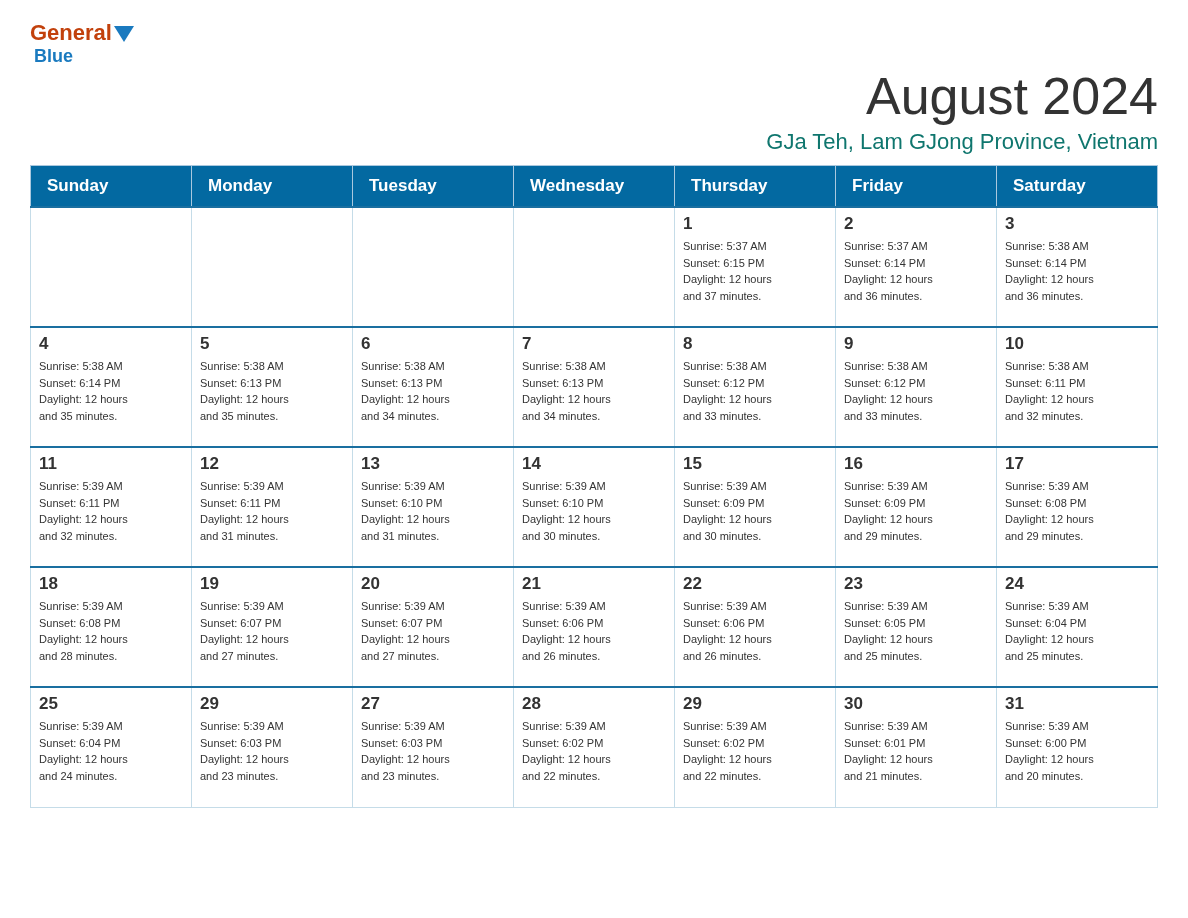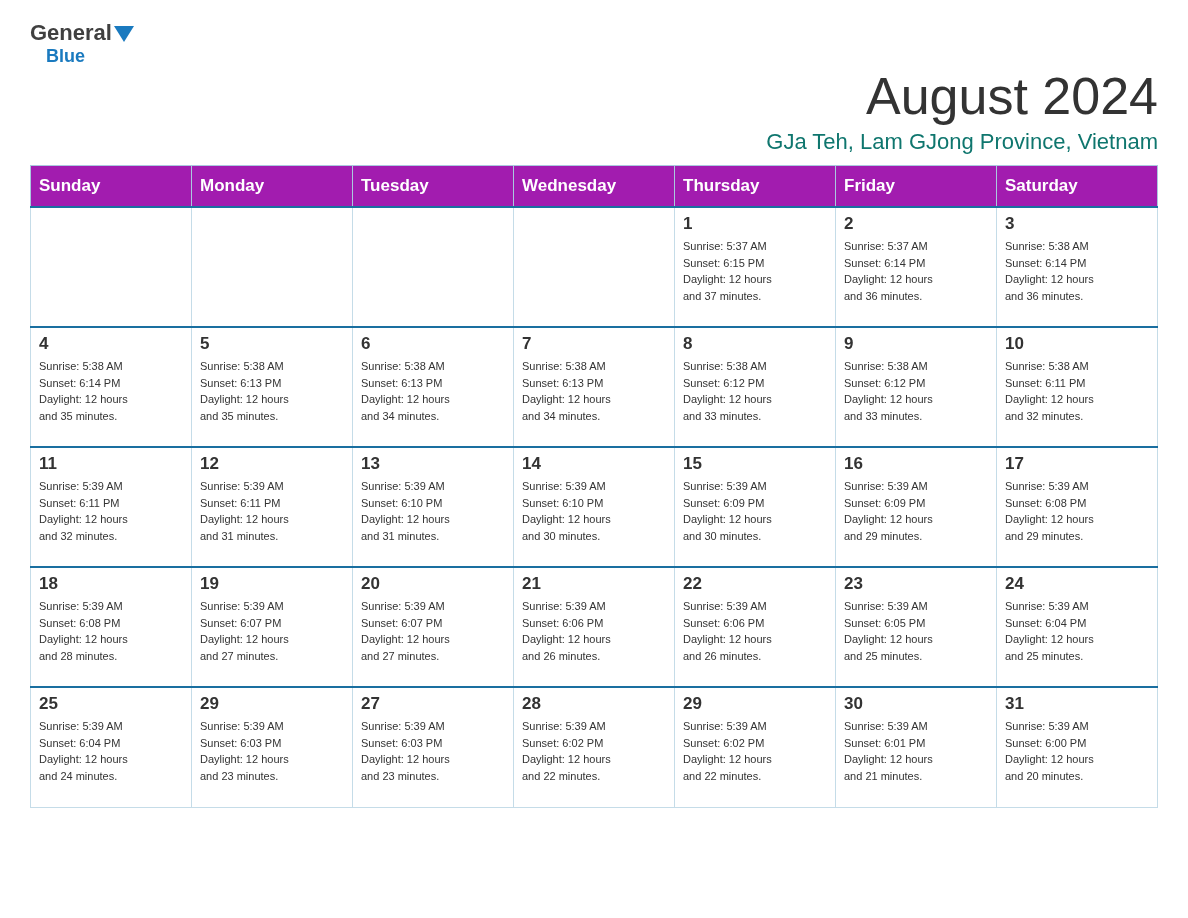--- a/index.html
+++ b/index.html
@@ -22,35 +22,35 @@
       flex-direction: column;
       align-items: flex-start;
     }
     .logo-text {
       display: flex;
       align-items: center;
       font-size: 22px;
       font-weight: bold;
       color: #333;
     }
-    .logo-general { color: #404040; }
+    .logo-general { color: #c2410c; }
     .logo-triangle {
       width: 0;
       height: 0;
       border-left: 10px solid transparent;
       border-right: 10px solid transparent;
       border-top: 16px solid #1a7abf;
       margin-left: 2px;
       margin-top: 2px;
     }
     .logo-sub {
       font-size: 18px;
       color: #1a7abf;
       font-weight: bold;
-      margin-left: 16px;
+      margin-left: 4px;
     }
     .title-block {
       text-align: right;
       margin-top: 48px;
     }
     .title-block h1 {
       font-size: 52px;
       font-weight: normal;
       color: #333;
       line-height: 1.1;
@@ -60,25 +60,25 @@
       font-weight: normal;
       color: #0f766e;
       margin-top: 4px;
     }
     .calendar {
       width: 100%;
       border-collapse: collapse;
       margin-top: 10px;
     }
     .calendar thead tr th {
-      background-color: #a21caf;
+      background-color: #0369a1;
       color: #fff;
       font-size: 17px;
       font-weight: bold;
-      padding: 10px 8px;
+      padding: 10px 16px;
       border: 1px solid #aac8de;
       text-align: left;
       width: calc(100% / 7);
     }
     .calendar tbody tr td {
       border: 1px solid #c5dce8;
       vertical-align: top;
       padding: 6px 8px;
       width: calc(100% / 7);
       min-height: 110px;

